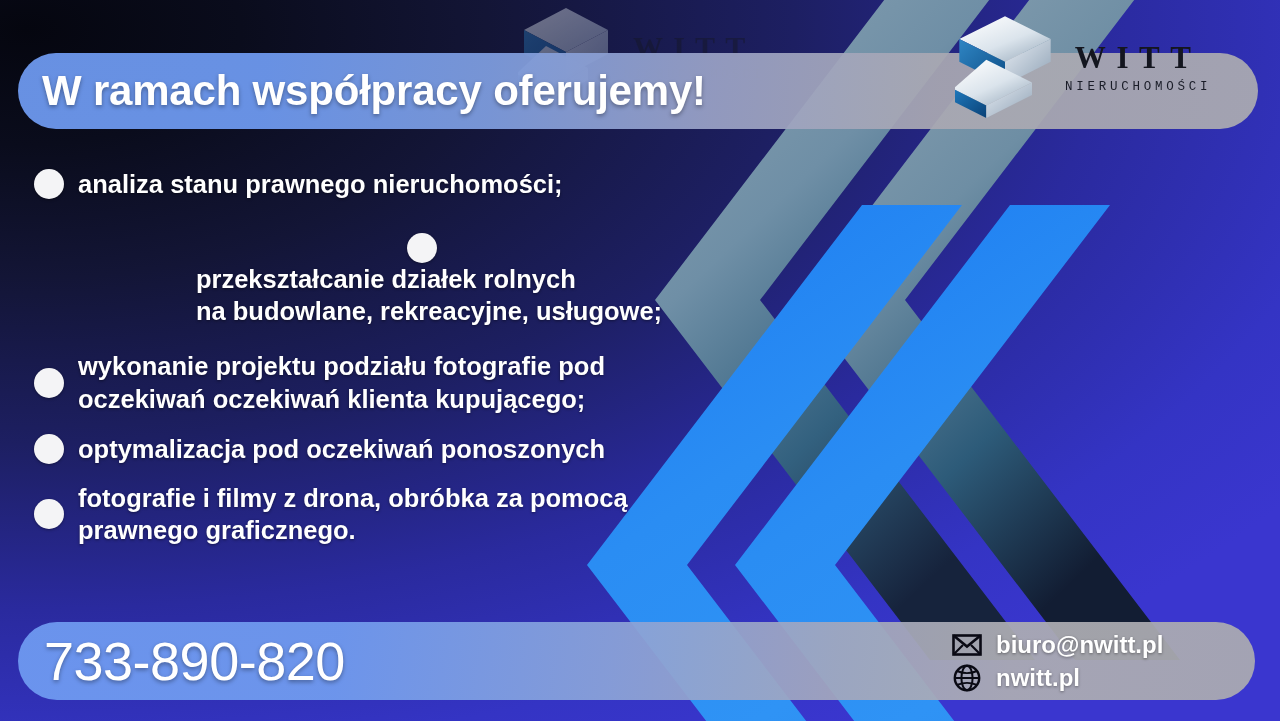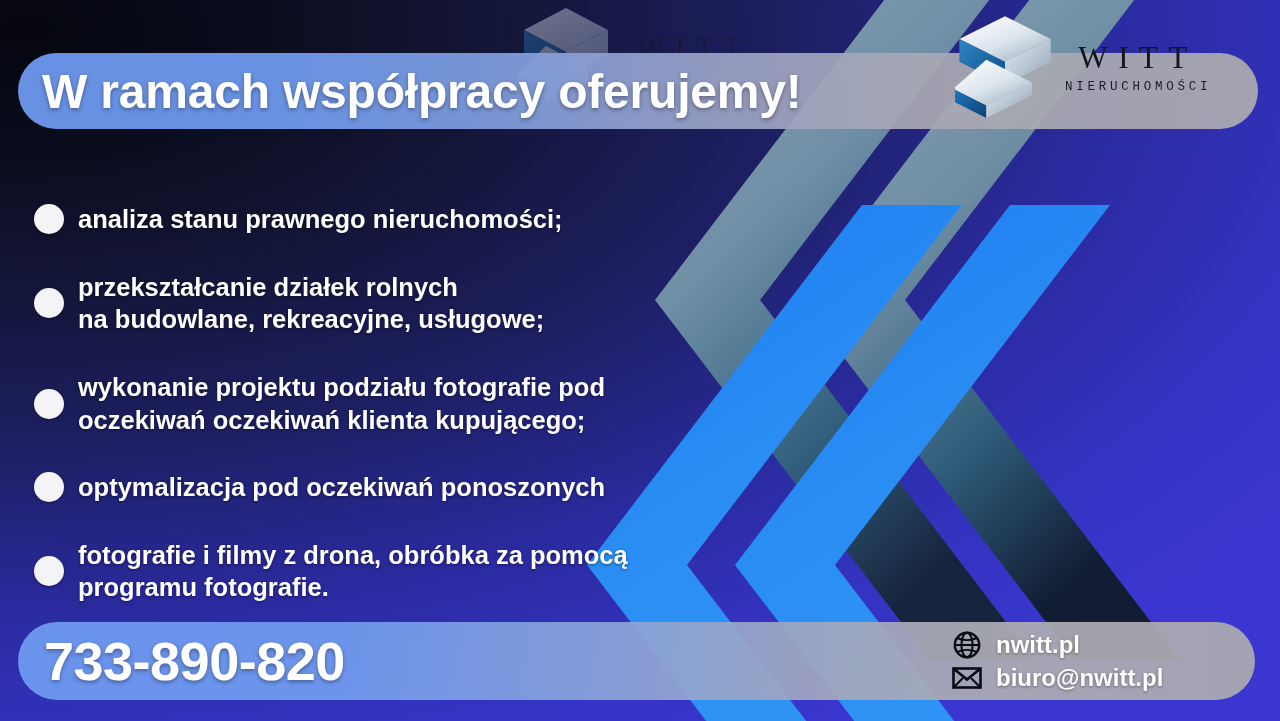--- a/index.html
+++ b/index.html
@@ -17,21 +17,21 @@
 
   
   .chevlayer{position:absolute;inset:0;overflow:hidden;}
 
   
   .logo{position:absolute;display:flex;align-items:center;gap:10px;}
   .logo .mark{position:relative;}
   .logo-words{display:flex;flex-direction:column;align-items:center;line-height:1;}
   .logo-words .w1{
     font-family:"Liberation Serif", serif;
-    letter-spacing:.34em; color:#14161f; font-weight:400;
+    letter-spacing:.34em; color:#14161f; font-weight:700;
   }
   .logo-words .w2{
     font-family:Liberation Mono, monospace;
     letter-spacing:.30em; color:#1a1d28; font-weight:400;
   }
 
   #logo-watermark{left:518px;top:2px;opacity:.42;}
   #logo-watermark .w1{font-size:30px;}
   #logo-watermark .w2{font-size:12px;margin-top:7px;}
 
@@ -42,53 +42,53 @@
   
   #title-bar{
     position:absolute;left:18px;top:53px;width:1240px;height:76px;
     border-radius:38px;
     background:linear-gradient(95deg,#6f9bf2 0%,#6f9bf2 20%,#7f9ee0 38%,#9aa2c6 56%,#a9a8b2 74%,#ababb1 100%);
     opacity:.93;
   }
   #title-text{
     position:absolute;left:42px;top:57px;width:1180px;height:68px;
     display:flex;align-items:center;
-    color:#fff;font-size:48px;font-weight:700;letter-spacing:-.2px;
+    color:#fff;font-size:42px;font-weight:700;letter-spacing:-.2px;
     text-shadow:0 2px 4px rgba(0,0,0,.35);
     white-space:nowrap;
   }
 
   
   #bullets{position:absolute;left:34px;top:168px;width:790px;}
-  .bullet-row{display:flex;align-items:center;margin-bottom:14px;margin-top:35px;}
+  .bullet-row{display:flex;align-items:center;margin-bottom:14px;}
   .dot{
     flex:0 0 auto;width:30px;height:30px;border-radius:50%;
     background:#f4f4f6;margin-right:14px;
     box-shadow:0 1px 3px rgba(0,0,0,.35);
   }
   .btext{
     color:#fff;font-size:25.5px;font-weight:700;line-height:1.28;
     text-shadow:0 1px 3px rgba(0,0,0,.45);
   }
   .btext span{display:block;white-space:nowrap;}
   #bullets .bullet-row:nth-child(1){margin-bottom:32px;}
-  #bullets .bullet-row:nth-child(2){margin-bottom:22px;}
+  #bullets .bullet-row:nth-child(2){margin-bottom:22px;flex-direction:column;}
   #bullets .bullet-row:nth-child(3){margin-bottom:18px;}
   #bullets .bullet-row:nth-child(4){margin-bottom:16px;}
 
   
   #phone-bar{
     position:absolute;left:18px;top:622px;width:1237px;height:78px;
     border-radius:39px;
     background:linear-gradient(95deg,#6f9bf2 0%,#719cef 26%,#8ba3d8 48%,#a3a7bd 66%,#adadb3 80%,#ababb1 100%);
     opacity:.93;
   }
   #phone-number{
     position:absolute;left:44px;top:624px;height:74px;display:flex;align-items:center;
-    color:#fff;font-size:54px;font-weight:700;letter-spacing:-.5px;
+    color:#fff;font-size:54px;font-weight:400;letter-spacing:-.5px;
     text-shadow:0 2px 4px rgba(0,0,0,.35);
   }
   #contact-block{
     position:absolute;left:952px;top:624px;height:74px;
     display:flex;flex-direction:column;justify-content:center;gap:5px;
   }
   .contact-row{display:flex;align-items:center;gap:14px;}
   .contact-row .ctext{
     color:#fff;font-size:24px;font-weight:700;
     text-shadow:0 1px 3px rgba(0,0,0,.4);
@@ -232,49 +232,49 @@
       <div class="dot"></div>
       <div class="btext">
         <span>optymalizacja pod oczekiwań ponoszonych</span>
       </div>
     </div>
 
     <div class="bullet-row">
       <div class="dot"></div>
       <div class="btext">
         <span>fotografie i filmy z drona, obróbka za pomocą</span>
-        <span>programu fotografie.</span>
+        <span>prawnego graficznego.</span>
       </div>
     </div>
 
   </div>
 
   <div id="phone-bar"></div>
 
   <div id="phone-number">733-890-820</div>
 
   <div id="contact-block">
+    <div class="contact-row">
+      <span class="cicon">
+        <svg width="30" height="22" viewBox="0 0 30 22">
+          <rect x="1.5" y="1.5" width="27" height="19" fill="none" stroke="#0a0a14" stroke-width="2.6"></rect>
+          <polyline points="1.5,1.5 15,12.5 28.5,1.5" fill="none" stroke="#0a0a14" stroke-width="2.6"></polyline>
+          <line x1="1.5" y1="20.5" x2="11" y2="11" stroke="#0a0a14" stroke-width="2.2"></line>
+          <line x1="28.5" y1="20.5" x2="19" y2="11" stroke="#0a0a14" stroke-width="2.2"></line>
+        </svg>
+      </span>
+      <span class="ctext">biuro@nwitt.pl</span>
+    </div>
     <div class="contact-row">
       <span class="cicon">
         <svg width="28" height="28" viewBox="0 0 28 28">
           <circle cx="14" cy="14" r="12.2" fill="none" stroke="#0a0a14" stroke-width="2.4"></circle>
           <ellipse cx="14" cy="14" rx="5.6" ry="12.2" fill="none" stroke="#0a0a14" stroke-width="2"></ellipse>
           <line x1="1.8" y1="14" x2="26.2" y2="14" stroke="#0a0a14" stroke-width="2"></line>
           <path d="M4,7 Q14,11.2 24,7" fill="none" stroke="#0a0a14" stroke-width="1.9"></path>
           <path d="M4,21 Q14,16.8 24,21" fill="none" stroke="#0a0a14" stroke-width="1.9"></path>
         </svg>
       </span>
       <span class="ctext">nwitt.pl</span>
     </div>
-    <div class="contact-row">
-      <span class="cicon">
-        <svg width="30" height="22" viewBox="0 0 30 22">
-          <rect x="1.5" y="1.5" width="27" height="19" fill="none" stroke="#0a0a14" stroke-width="2.6"></rect>
-          <polyline points="1.5,1.5 15,12.5 28.5,1.5" fill="none" stroke="#0a0a14" stroke-width="2.6"></polyline>
-          <line x1="1.5" y1="20.5" x2="11" y2="11" stroke="#0a0a14" stroke-width="2.2"></line>
-          <line x1="28.5" y1="20.5" x2="19" y2="11" stroke="#0a0a14" stroke-width="2.2"></line>
-        </svg>
-      </span>
-      <span class="ctext">biuro@nwitt.pl</span>
-    </div>
   </div>
 
 </div>
 
 </body></html>

